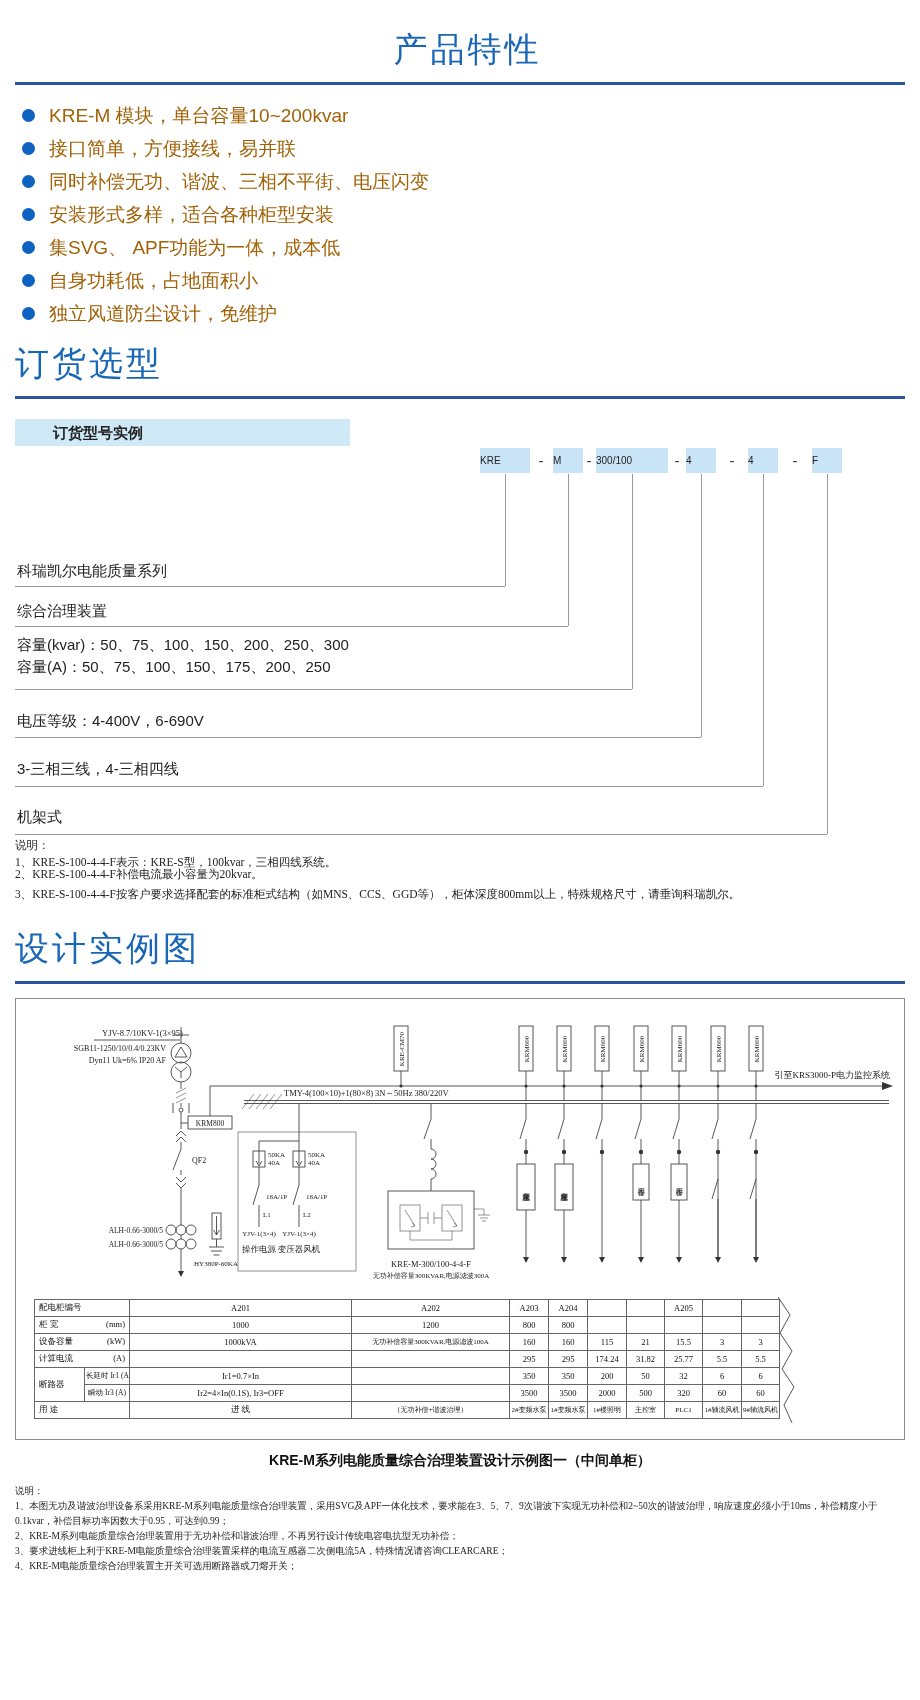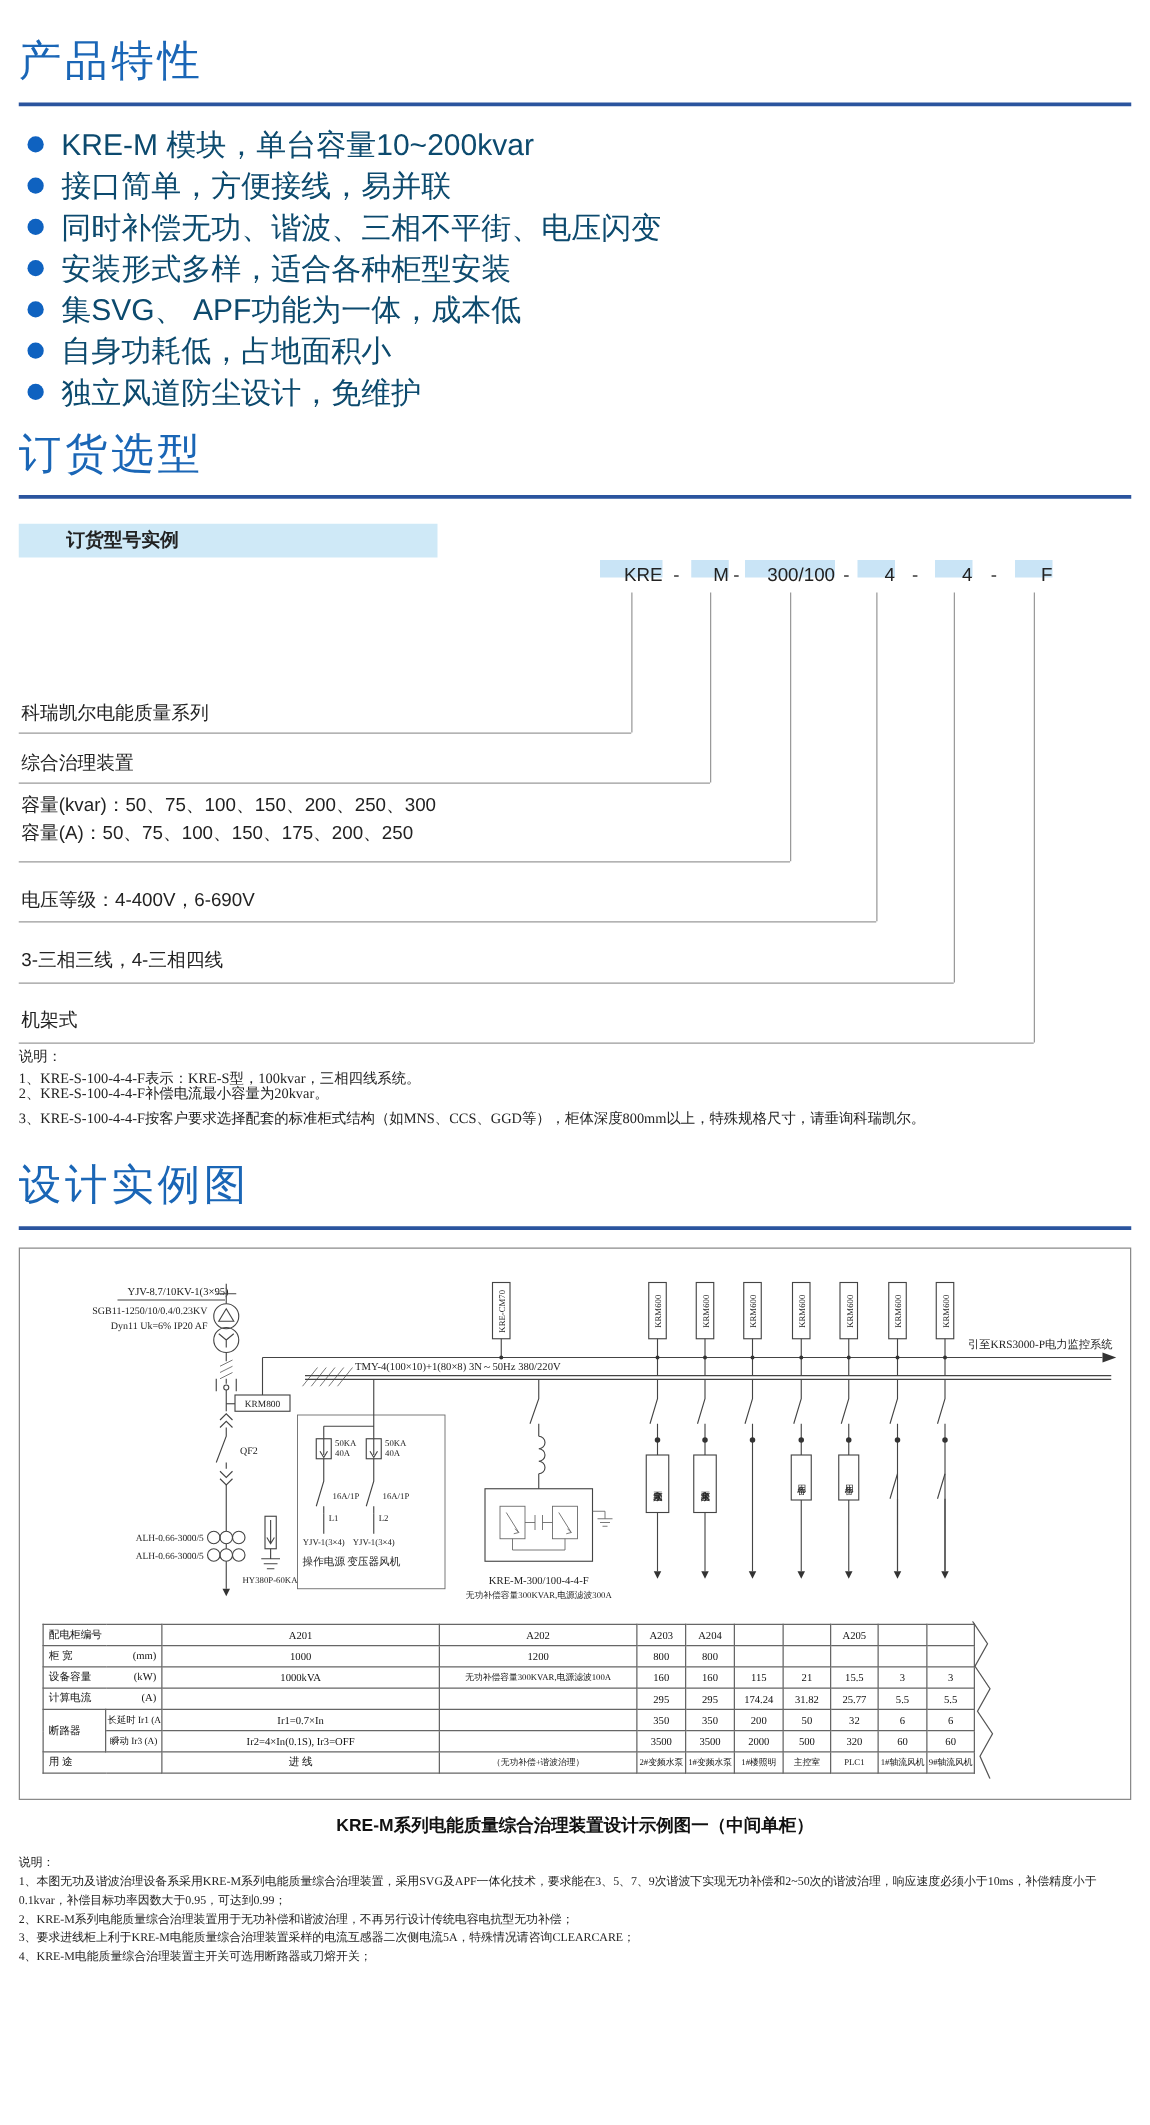--- a/index.html
+++ b/index.html
@@ -3,28 +3,28 @@
 <meta charset="utf-8">
 <style>
   html,body{margin:0;padding:0;background:#fff;}
   .page{position:relative;width:920px;height:1700px;background:#fff;overflow:hidden;
         font-family:"Liberation Sans",sans-serif;color:#1c1c1c;}
   .sec-title{font-family:"Liberation Serif",serif;font-weight:400;font-size:34px;
              color:#1a66b6;letter-spacing:3px;margin:0;padding-left:15px;line-height:44px;}
   .rule{height:3px;background:#2a549e;margin:10px 15px 0 15px;}
   
   .feat{list-style:none;margin:14px 0 0 0;padding:0 0 0 22px;}
-  .feat li{display:flex;align-items:center;height:33px;font-size:24px;color:#0c4a6e;}
+  .feat li{display:flex;align-items:center;height:33px;font-size:19px;color:#a16207;}
   .dot{width:13px;height:13px;border-radius:50%;background:#0f62c0;margin-right:14px;flex:0 0 13px;}
   
   .ordwrap{position:relative;height:520px;}
   .exbar{position:absolute;left:15px;top:20px;width:335px;height:27px;background:#cfe9f7;
          font-size:15px;font-weight:bold;color:#222;line-height:27px;padding-left:38px;box-sizing:border-box;}
-  .mbox{position:absolute;top:49px;height:14px;background:#c9e4f6;color:#222;
-        font-size:15px;text-align:right;line-height:25px;}
+  .mbox{position:absolute;top:49px;height:25px;background:#c9e4f6;color:#222;
+        font-size:10px;text-align:left;line-height:25px;}
   .mdash{position:absolute;top:49px;height:25px;width:12px;text-align:center;
          font-size:15px;line-height:25px;color:#333;}
   .vline{position:absolute;width:1px;background:#9a9a9a;top:75px;}
   .rline{position:absolute;left:15px;border-top:1px solid #9a9a9a;height:0;}
   .rtext{position:absolute;left:17px;font-size:15px;color:#222;line-height:18px;}
   .onotes{position:absolute;left:15px;font-family:"Liberation Serif",serif;font-size:11.5px;color:#222;}
   
   .frame{position:relative;margin:14px 15px 0 15px;height:440px;border:1px solid #8a8a8a;}
   .schematic{position:absolute;left:0;top:0;}
   .vlabel{position:absolute;writing-mode:vertical-rl;text-orientation:upright;
@@ -44,21 +44,21 @@
           line-height:15px;color:#222;}
   svg text{font-family:"Liberation Serif",serif;fill:#222;}
   svg .w{stroke:#444;stroke-width:0.9;fill:none;}
   svg .thin{stroke:#666;stroke-width:0.7;fill:none;}
 </style>
 </head>
 <body>
 
 <div class="page">
 
-  <div style="padding-top:28px;">
+  <div style="padding-top:28px;text-align:center;">
     <h1 class="sec-title">产品特性</h1>
     <div class="rule"></div>
     <ul class="feat">
       <li>
           <span class="dot"></span>
           <span>KRE-M 模块，单台容量10~200kvar</span>
         </li>
       <li>
           <span class="dot"></span>
           <span>接口简单，方便接线，易并联</span>

